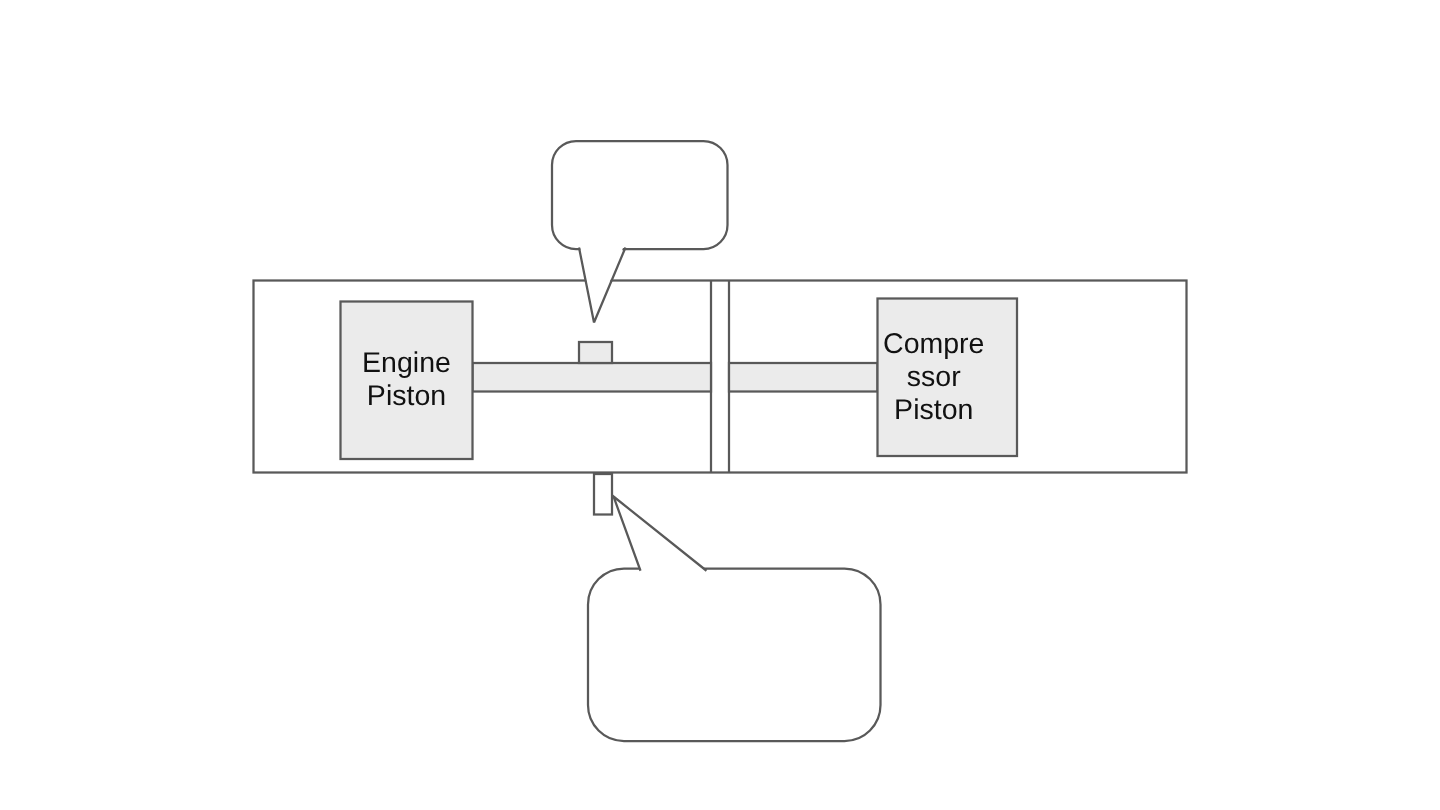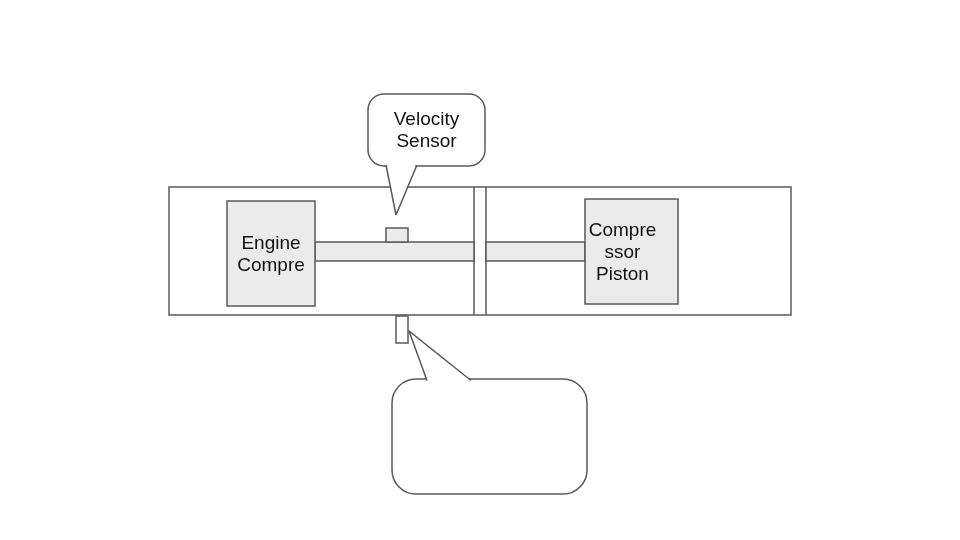--- a/index.html
+++ b/index.html
@@ -63,19 +63,17 @@
     <rect class="bubble" x="368" y="94" width="117" height="72" rx="16" ry="16"></rect>
     <polygon class="tailfill" points="386,161 417,161 396,215"></polygon>
     <path class="tailstroke" d="M386,165 L396,215 M417,165 L396,215"></path>
 
     <rect class="bubble" x="392" y="379" width="195" height="115" rx="24" ry="24"></rect>
     <polygon class="tailfill" points="409,331 427,381 471,381"></polygon>
     <path class="tailstroke" d="M427,380.5 L409,331 L471,380.5"></path>
   </svg>
 
   <div class="label label-engine">Engine
-Compre</div>
+Piston</div>
   <div class="label label-compressor">Compre
 ssor
 Piston</div>
-  <div class="label label-velocity">Velocity
-Sensor</div>
 </div>
 
 </body></html>

